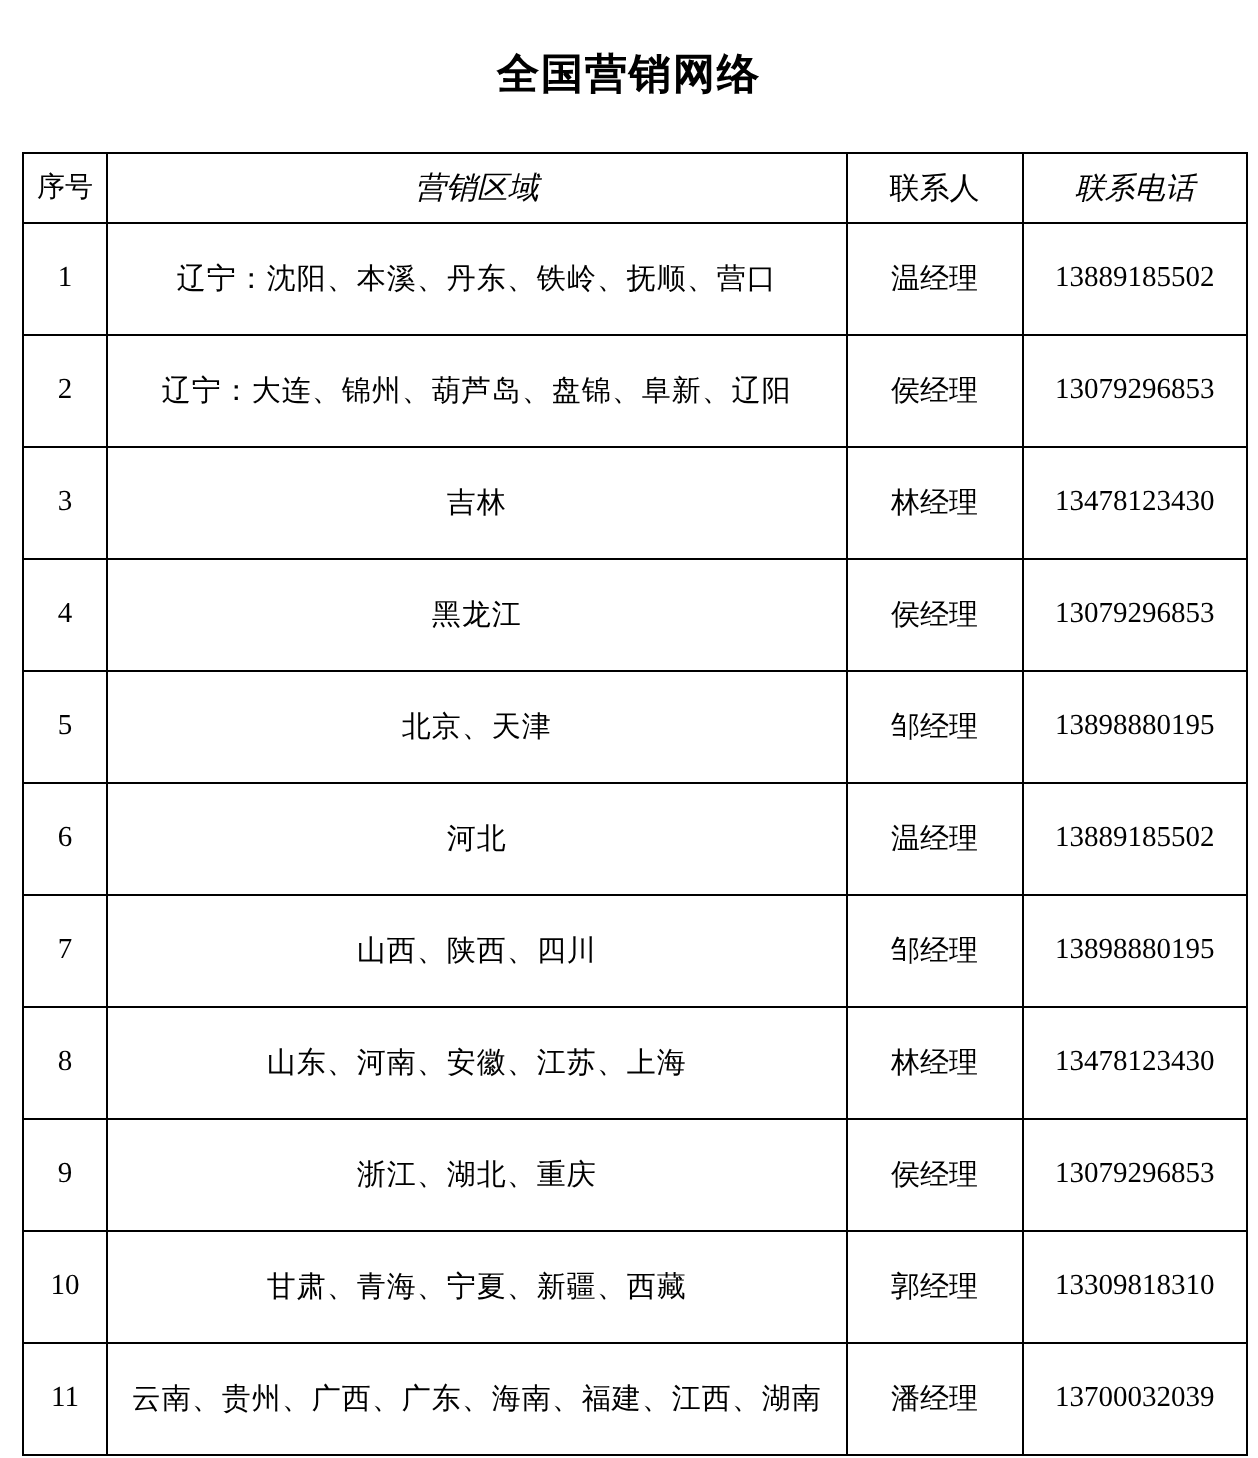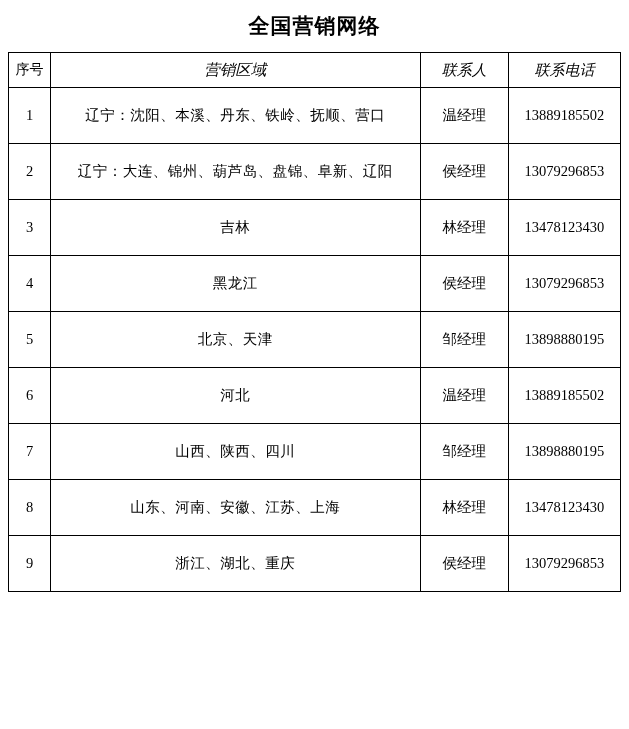--- a/index.html
+++ b/index.html
@@ -11,36 +11,36 @@
     width: 629px;
     height: 729px;
     font-family: "Liberation Serif", "DejaVu Serif", serif;
     color: #000000;
     overflow: hidden;
   }
   .page {
     width: 629px;
     height: 729px;
     box-sizing: border-box;
-    padding: 0;
+    padding: 11px;
     position: relative;
   }
   .doc-title {
     text-align: center;
     font-size: 21px;
     font-weight: bold;
     letter-spacing: 1px;
     padding-top: 12px;
     padding-bottom: 12px;
     font-family: "Liberation Serif", "DejaVu Serif", serif;
   }
   table.network-table {
     border-collapse: collapse;
     width: 613px;
-    margin: 0 auto;
+    margin: 13px auto;
     table-layout: fixed;
   }
   table.network-table th,
   table.network-table td {
     border: 1px solid #000000;
     text-align: center;
     vertical-align: middle;
     font-size: 14.5px;
     font-family: "Liberation Serif", "DejaVu Serif", serif;
     padding: 0;
@@ -57,21 +57,21 @@
   .col-name  { width: 88px; }
   .col-phone { width: 112px; }
 
   td.cell-index { font-size: 13px; }
   td.cell-area  { font-size: 15px; letter-spacing: 0.5px; }
   td.cell-name  { font-size: 14.5px; }
   td.cell-phone { font-size: 13.5px; }
 
   thead th.head-index { font-size: 14px; }
   thead th.head-area  { font-size: 15.5px; font-style: italic; }
-  thead th.head-name  { font-size: 15px; font-style: italic; }
+  thead th.head-name  { font-size: 15px; }
   thead th.head-phone { font-size: 15px; font-style: italic; }
 </style>
 </head>
 <body>
 
 <div class="page">
   <div class="doc-title">全国营销网络</div>
 
   <table class="network-table">
     <colgroup>
@@ -136,15 +136,27 @@
         <td class="cell-area">山东、河南、安徽、江苏、上海</td>
         <td class="cell-name">林经理</td>
         <td class="cell-phone">13478123430</td>
       </tr>
       <tr>
         <td class="cell-index">9</td>
         <td class="cell-area">浙江、湖北、重庆</td>
         <td class="cell-name">侯经理</td>
         <td class="cell-phone">13079296853</td>
       </tr>
+      <tr>
+        <td class="cell-index">10</td>
+        <td class="cell-area">甘肃、青海、宁夏、新疆、西藏</td>
+        <td class="cell-name">郭经理</td>
+        <td class="cell-phone">13309818310</td>
+      </tr>
+      <tr>
+        <td class="cell-index">11</td>
+        <td class="cell-area">云南、贵州、广西、广东、海南、福建、江西、湖南</td>
+        <td class="cell-name">潘经理</td>
+        <td class="cell-phone">13700032039</td>
+      </tr>
     </tbody>
   </table>
 </div>
 
 </body></html>

